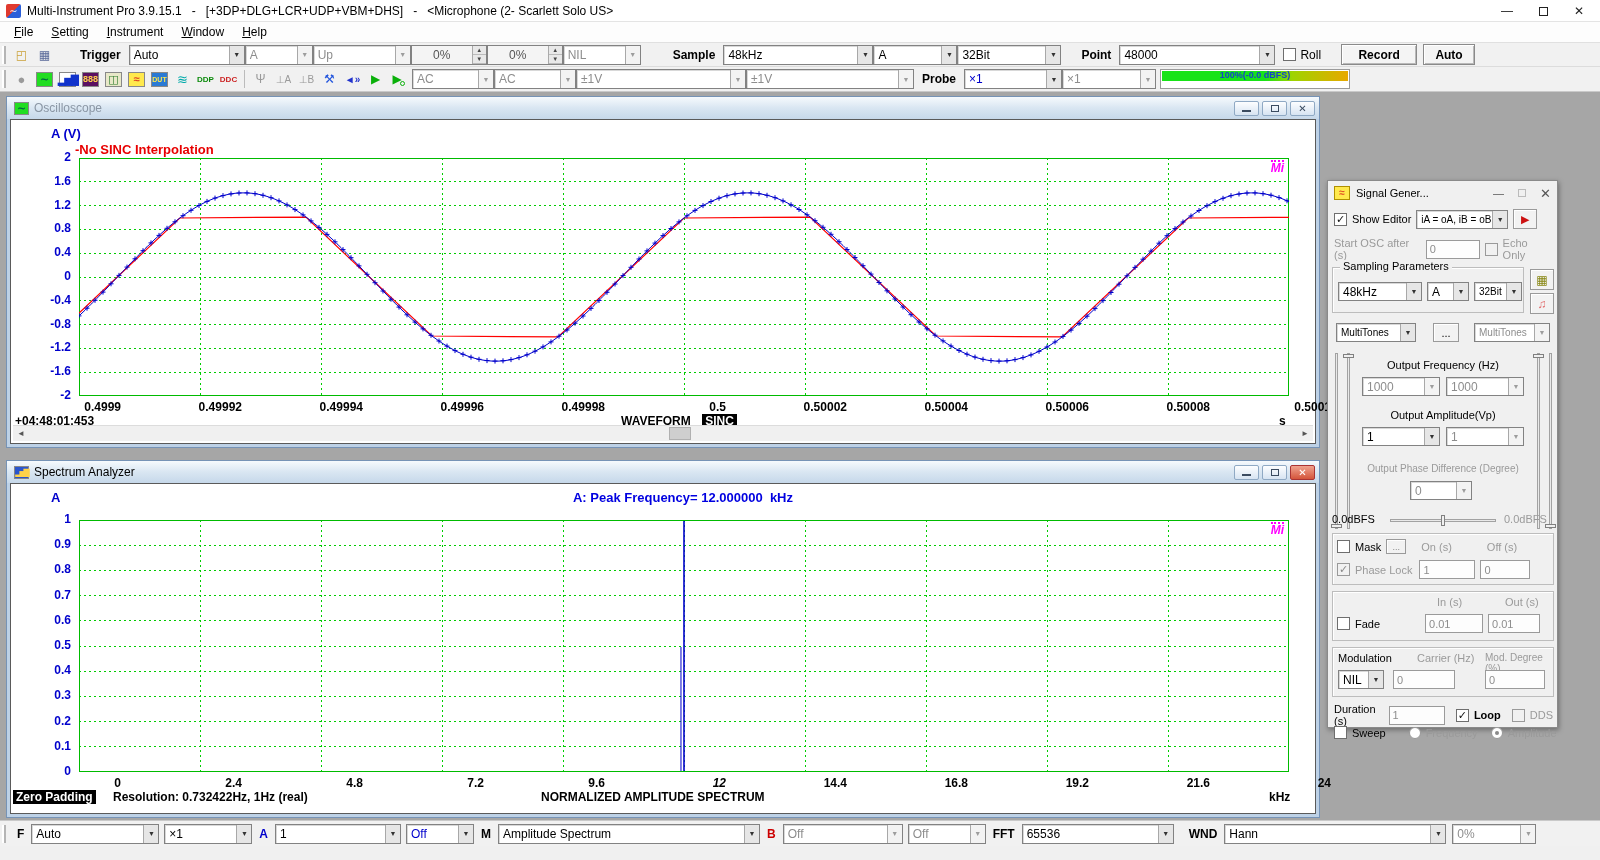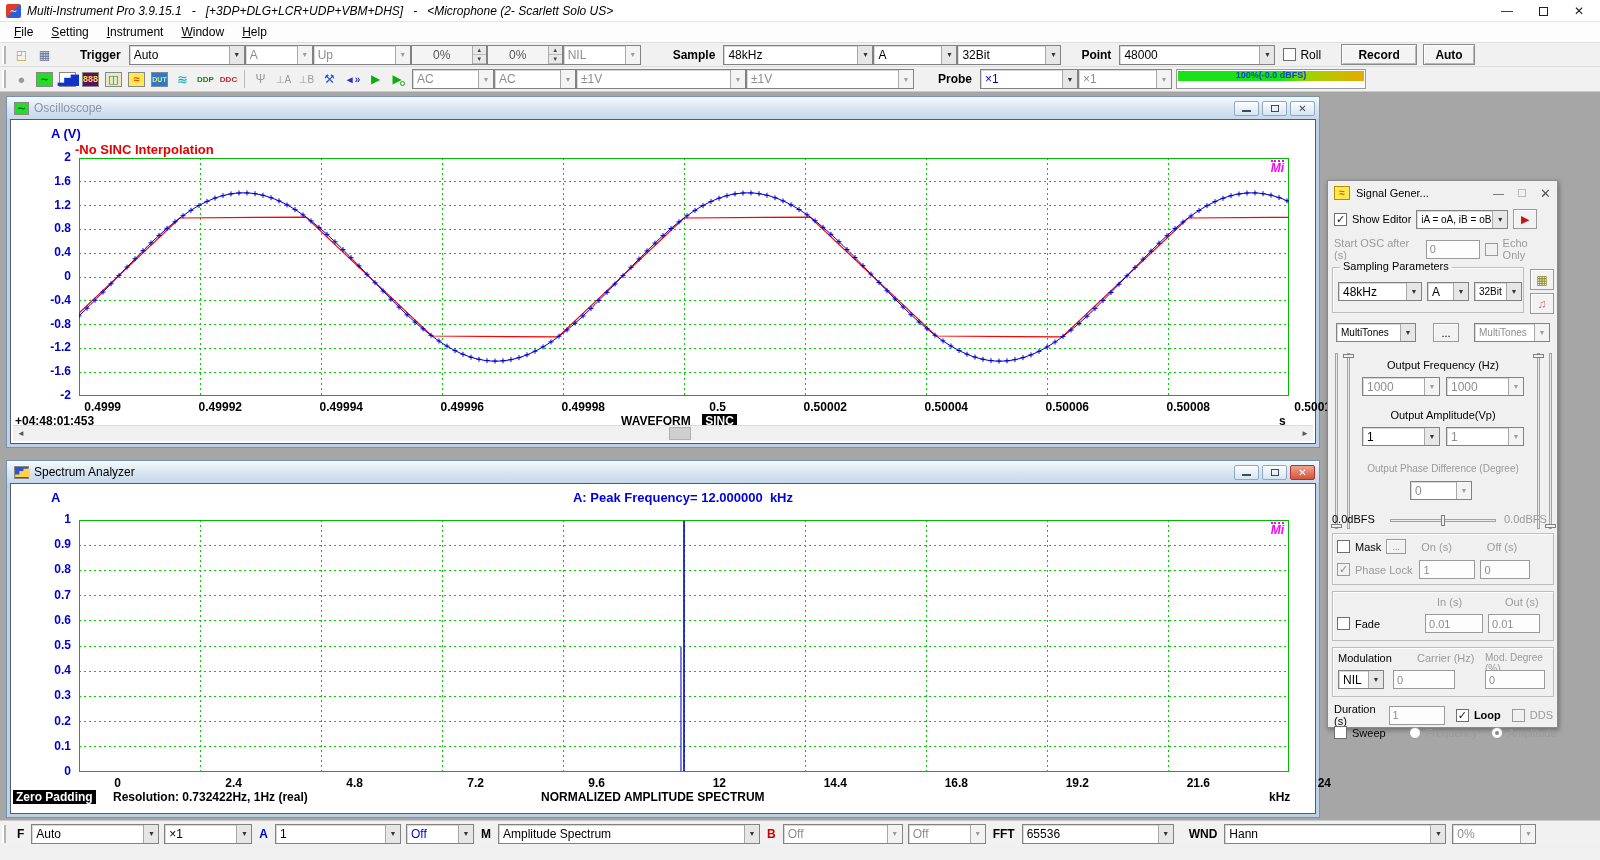--- a/index.html
+++ b/index.html
@@ -5,21 +5,21 @@
   html,body{margin:0;padding:0;background:#666;}
   *{box-sizing:border-box;}
   .app{position:relative;width:1600px;height:860px;background:#f0f0f0;
        font-family:"Liberation Sans","DejaVu Sans",sans-serif;font-size:12px;color:#000;overflow:hidden;}
 
   
   .titlebar{position:absolute;left:0;top:0;width:1600px;height:22px;background:#fff;
             display:flex;align-items:center;padding:0 6px;border-bottom:1px solid #e4e4e4;}
   .app-icon{width:15px;height:14px;border-radius:2px;background:linear-gradient(135deg,#e03a2f 0 48%,#2b5fd9 52% 100%);
             color:#fff;font-size:10px;line-height:13px;text-align:center;margin-right:6px;}
-  .title-text{white-space:pre;font-size:12px;font-style:italic;}
+  .title-text{white-space:pre;font-size:12px;}
   .caption-btns{margin-left:auto;display:flex;gap:26px;padding-right:10px;color:#222;}
   .caption-btns span{font-size:12px;line-height:20px;cursor:default;}
   .cap-restore{display:inline-block;width:9px;height:9px;border:1px solid #222;margin-top:6px;position:relative;}
   .menubar{position:absolute;left:0;top:22px;width:1600px;height:21px;background:#fdfdfd;display:flex;
            align-items:center;gap:2px;padding-left:6px;border-bottom:1px solid #e0e0e0;}
   .menu-item{padding:2px 8px;}
   .menu-item::first-letter{text-decoration:underline;}
 
   .toolbar{position:absolute;left:0;width:1600px;display:flex;align-items:center;background:#f1f1f1;}
   .tb1{top:43px;height:24px;border-bottom:1px solid #dcdcdc;}
@@ -272,21 +272,21 @@
         <span class="ca">▼</span>
       </span>
     <span class="combo dis" style="width:170px">
         <span class="ct">±1V</span>
         <span class="ca">▼</span>
       </span>
     <span class="combo dis" style="width:168px">
         <span class="ct">±1V</span>
         <span class="ca">▼</span>
       </span>
-    <span class="tlabel" style="margin-left:16px">Probe</span>
+    <span class="tlabel" style="">Probe</span>
     <span class="combo blue" style="width:98px">
         <span class="ct">×1</span>
         <span class="ca">▼</span>
       </span>
     <span class="combo dis" style="width:94px">
         <span class="ct">×1</span>
         <span class="ca">▼</span>
       </span>
     <span class="meter" style="margin-left:4px">
       <span class="mbar"></span>
@@ -437,21 +437,21 @@
             <span class="ytick" style="left: 0px; top: 229.6px;">0.2</span>
             <span class="ytick" style="left: 0px; top: 254.8px;">0.1</span>
             <span class="ytick" style="left: 0px; top: 280px;">0</span>
           </div>
         <div id="spec-xlabels">
             <span class="xtick" style="left: 26px; top: 292px;">0</span>
             <span class="xtick" style="left: 147px; top: 292px;">2.4</span>
             <span class="xtick" style="left: 268px; top: 292px;">4.8</span>
             <span class="xtick" style="left: 389px; top: 292px;">7.2</span>
             <span class="xtick" style="left: 510px; top: 292px;">9.6</span>
-            <span class="xtick" style="left: 631px; top: 292px;">12</span>
+            <span class="xtick" style="left: 631px; top: 292px; font-style: italic;">12</span>
             <span class="xtick" style="left: 752px; top: 292px;">14.4</span>
             <span class="xtick" style="left: 873px; top: 292px;">16.8</span>
             <span class="xtick" style="left: 994px; top: 292px;">19.2</span>
             <span class="xtick" style="left: 1115px; top: 292px;">21.6</span>
             <span class="xtick" style="left: 1236px; top: 292px;">24</span>
           </div>
         <div style="position:absolute;left:2px;top:306px">
           <span class="badge-inv">Zero Padding</span>
           <span style="font-weight:bold;margin-left:14px">Resolution: 0.732422Hz, 1Hz (real)</span>
         </div>

